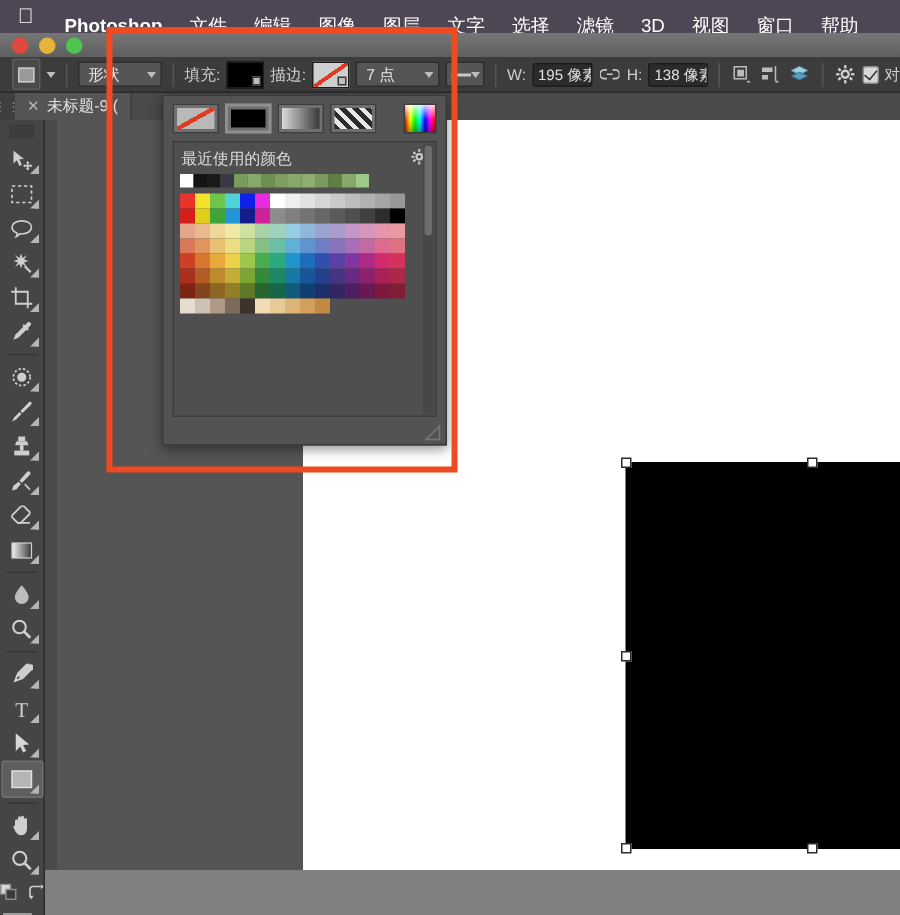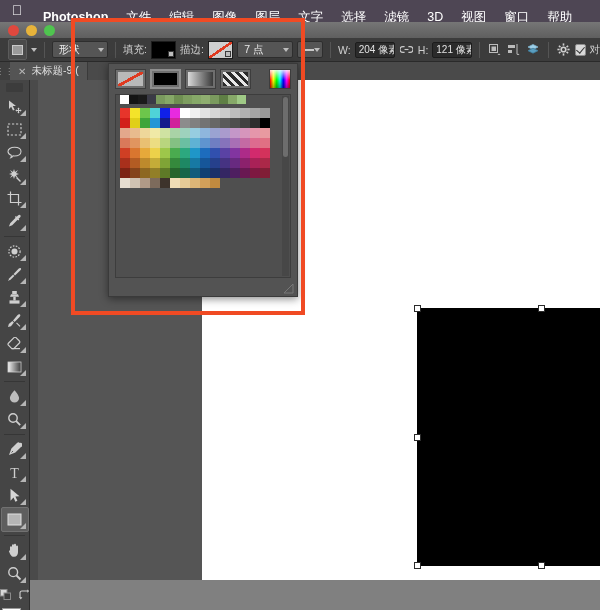--- a/index.html
+++ b/index.html
@@ -213,29 +213,29 @@
     <div class="ob-select" style="width:54px">
       <span>7 点</span>
       <span class="caret"></span>
     </div>
     <div class="dashsel">
       <span class="strokebar"></span>
       <span class="caret"></span>
     </div>
     <div class="ob-sep"></div>
     <span class="ob-label">W:</span>
-    <div class="wh-field">204 像素</div>
+    <div class="wh-field">195 像素</div>
     <div class="ob-icon">
       <svg width="13" height="9" viewBox="0 0 13 9">
           <path d="M4.5 4.5h4" stroke="#c9c9c9" stroke-width="1.1" fill="none"></path>
           <path d="M4.6 1.6H2.9A2.9 2.9 0 0 0 2.9 7.4h1.7M8.4 1.6h1.7a2.9 2.9 0 0 1 0 5.8H8.4" stroke="#c9c9c9" stroke-width="1.1" fill="none"></path>
         </svg>
     </div>
     <span class="ob-label">H:</span>
-    <div class="wh-field">121 像素</div>
+    <div class="wh-field">138 像素</div>
     <div class="ob-sep"></div>
     <div class="ob-icon">
       <svg width="13" height="13" viewBox="0 0 13 13">
           <rect x="1.5" y="1.5" width="8" height="8" fill="none" stroke="#bcbcbc" stroke-width="1"></rect>
           <rect x="3.5" y="3.5" width="4.5" height="4.5" fill="#bcbcbc"></rect>
           <path d="M11 10.5l1.5 1.5h-3z" fill="#bcbcbc"></path>
         </svg>
     </div>
     <div class="ob-icon">
       <svg width="13" height="13" viewBox="0 0 13 13">
@@ -488,20 +488,39 @@
       <div class="fp-btn fp-grad">
           <span class="inner"></span>
         </div>
       <div class="fp-btn fp-pat">
           <span class="inner"></span>
         </div>
       <div class="fp-picker"></div>
     </div>
 
     <div class="fp-body">
+      <div class="fp-title">
+        <span>最近使用的颜色</span>
+        <span>
+          <svg width="11" height="11" viewBox="0 0 13 13">
+              <g fill="#cfcfcf">
+                <circle cx="6.5" cy="6.5" r="3"></circle>
+                <rect x="5.7" y="0.4" width="1.6" height="2.2"></rect>
+                <rect x="5.7" y="10.4" width="1.6" height="2.2"></rect>
+                <rect x="0.4" y="5.7" width="2.2" height="1.6"></rect>
+                <rect x="10.4" y="5.7" width="2.2" height="1.6"></rect>
+                <rect x="1.9" y="2.4" width="1.6" height="2.2" transform="rotate(-45 2.7 3.5)"></rect>
+                <rect x="9.5" y="8.4" width="1.6" height="2.2" transform="rotate(-45 10.3 9.5)"></rect>
+                <rect x="9.5" y="2.4" width="1.6" height="2.2" transform="rotate(45 10.3 3.5)"></rect>
+                <rect x="1.9" y="8.4" width="1.6" height="2.2" transform="rotate(45 2.7 9.5)"></rect>
+              </g>
+              <circle cx="6.5" cy="6.5" r="1.4" fill="#4f4f4f"></circle>
+            </svg>
+        </span>
+      </div>
       <div class="recent-strip" id="recent-strip">
           <div style="background: rgb(255, 255, 255);"></div>
           <div style="background: rgb(20, 20, 20);"></div>
           <div style="background: rgb(26, 26, 26);"></div>
           <div style="background: rgb(58, 58, 70);"></div>
           <div style="background: rgb(122, 154, 94);"></div>
           <div style="background: rgb(134, 168, 104);"></div>
           <div style="background: rgb(111, 143, 82);"></div>
           <div style="background: rgb(126, 158, 96);"></div>
           <div style="background: rgb(134, 168, 104);"></div>

